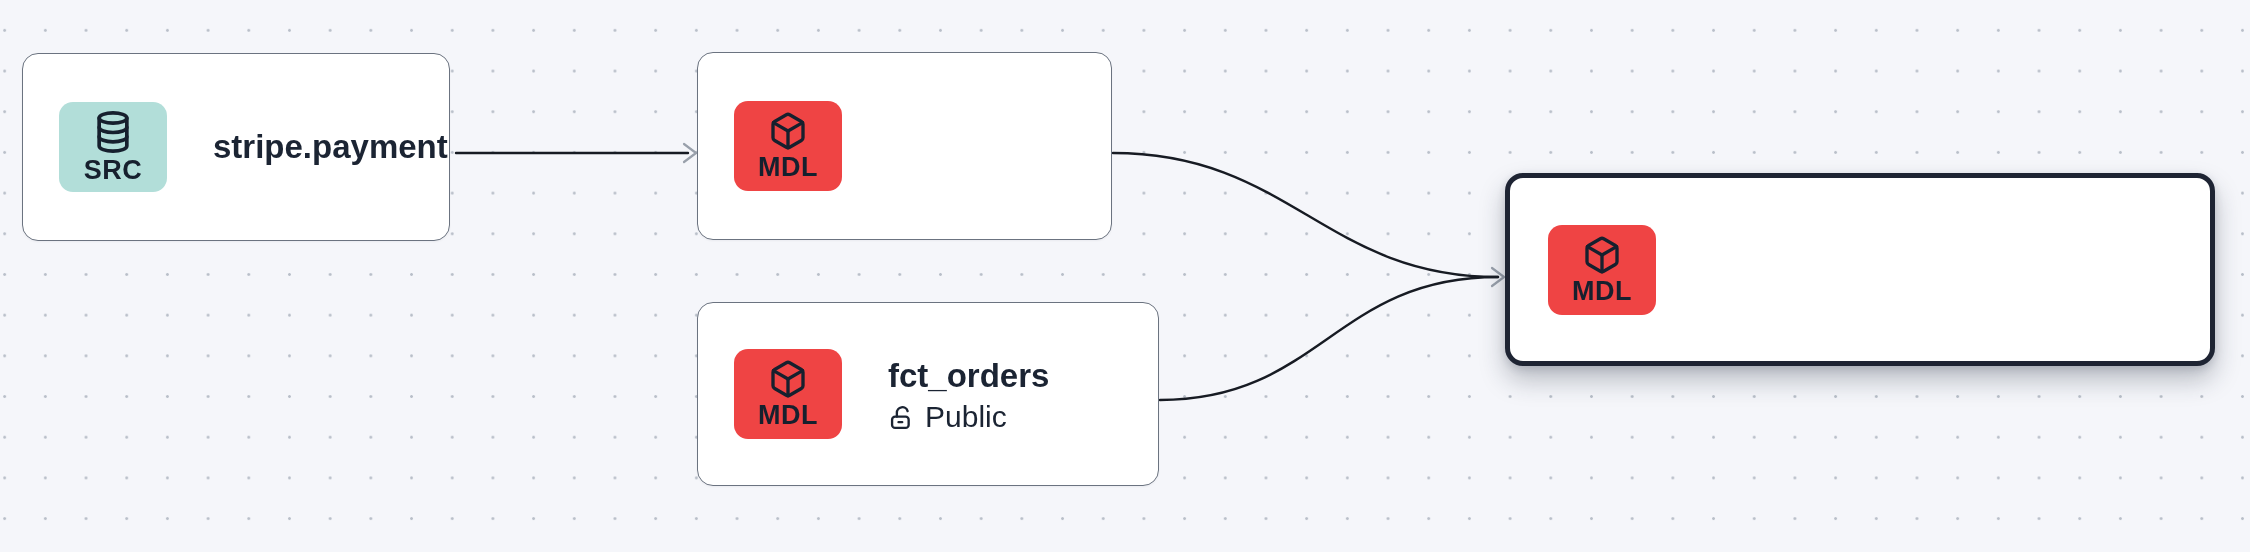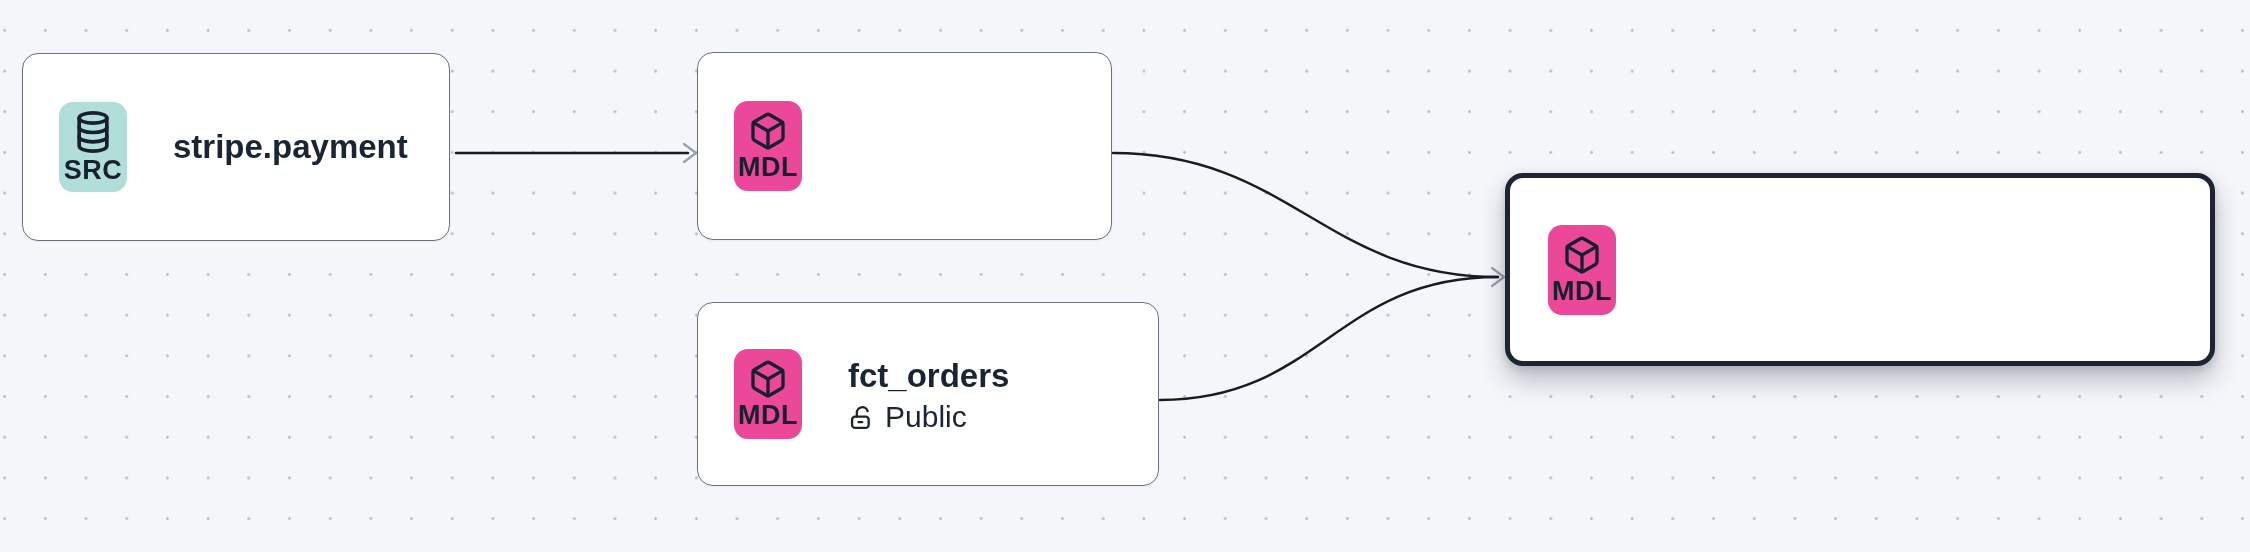--- a/index.html
+++ b/index.html
@@ -31,27 +31,27 @@
     border:5px solid #1e2433;
     border-radius:18px;
     gap:38px;padding:0 38px;
     box-shadow:0 14px 26px rgba(30,38,58,0.28),0 3px 8px rgba(30,38,58,0.14);
   }
   .node-stripe{left:22px;  top:53px;  width:428px; height:188px;}
   .node-stg   {left:697px; top:52px;  width:415px; height:188px;}
   .node-fct   {left:697px; top:302px; width:462px; height:184px;}
   .node-agg   {left:1505px;top:173px; width:710px; height:193px;}
   .badge{
-    width:68px;height:90px;flex:none;
+    width:108px;height:90px;flex:none;
     border-radius:14px;
     display:flex;flex-direction:column;align-items:center;justify-content:center;
     color:#16202e;
   }
   .badge-src{background:#b2ded9;}
-  .badge-mdl{background:#ec4899;}
+  .badge-mdl{background:#ef4444;}
   .badge-icon{display:block;}
   .badge-label{font-size:27px;font-weight:600;line-height:1;margin-top:3px;letter-spacing:0.5px;}
   .node-text{display:flex;flex-direction:column;justify-content:center;min-width:0;margin-left:10px;}
   .node-title{font-size:33px;font-weight:600;color:#1b2433;white-space:nowrap;line-height:1.2;}
   .node-meta{display:flex;align-items:flex-end;gap:9px;margin-top:7px;color:#1b2433;}
   .node-meta-label{font-size:30px;font-weight:400;line-height:1;}
   .meta-icon{display:block;}
 </style>
 </head>
 <body>

